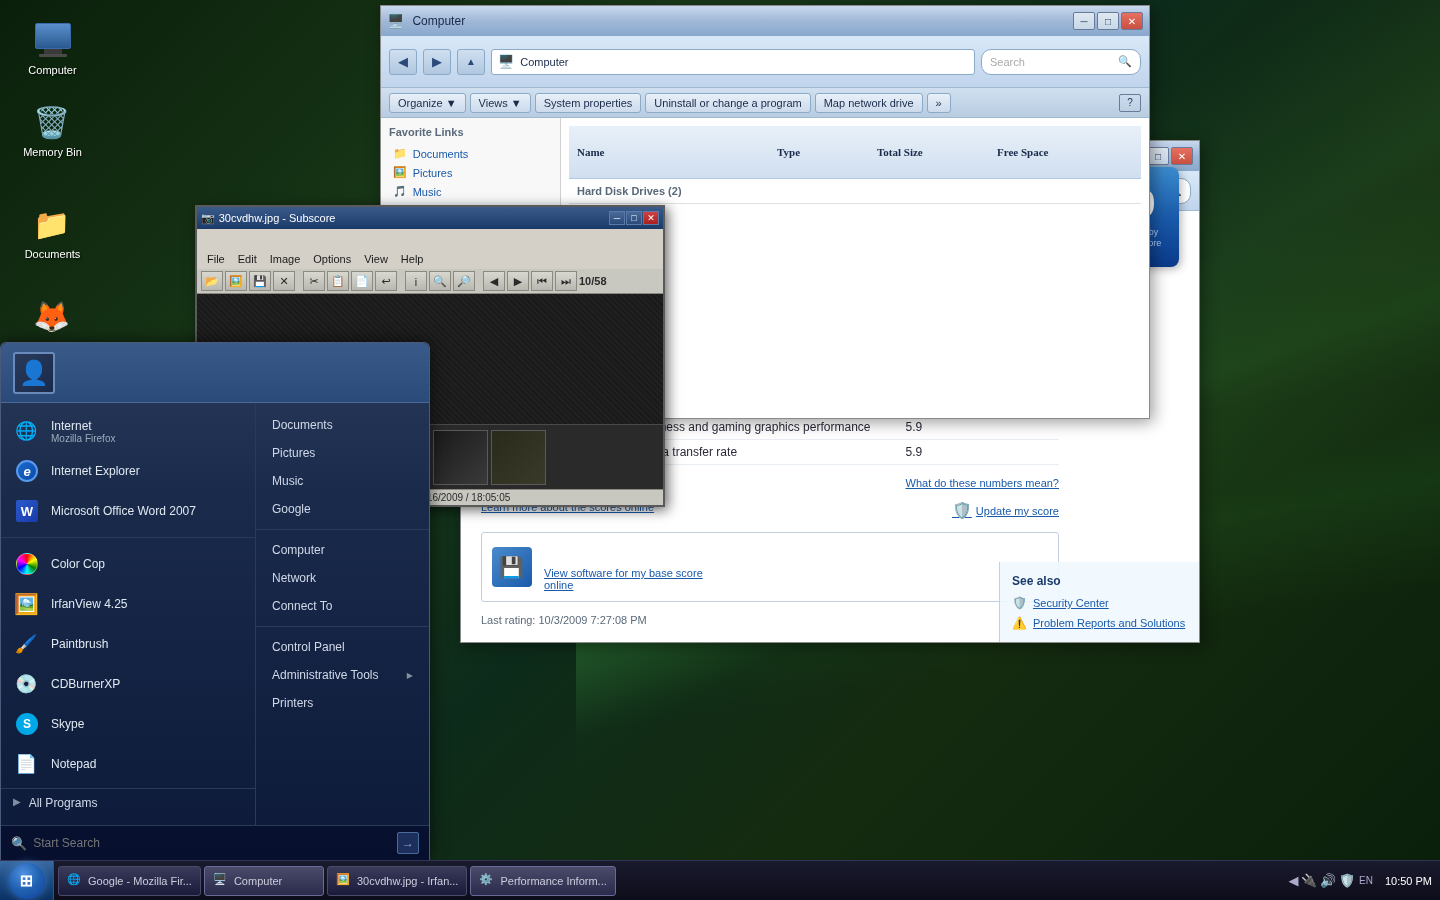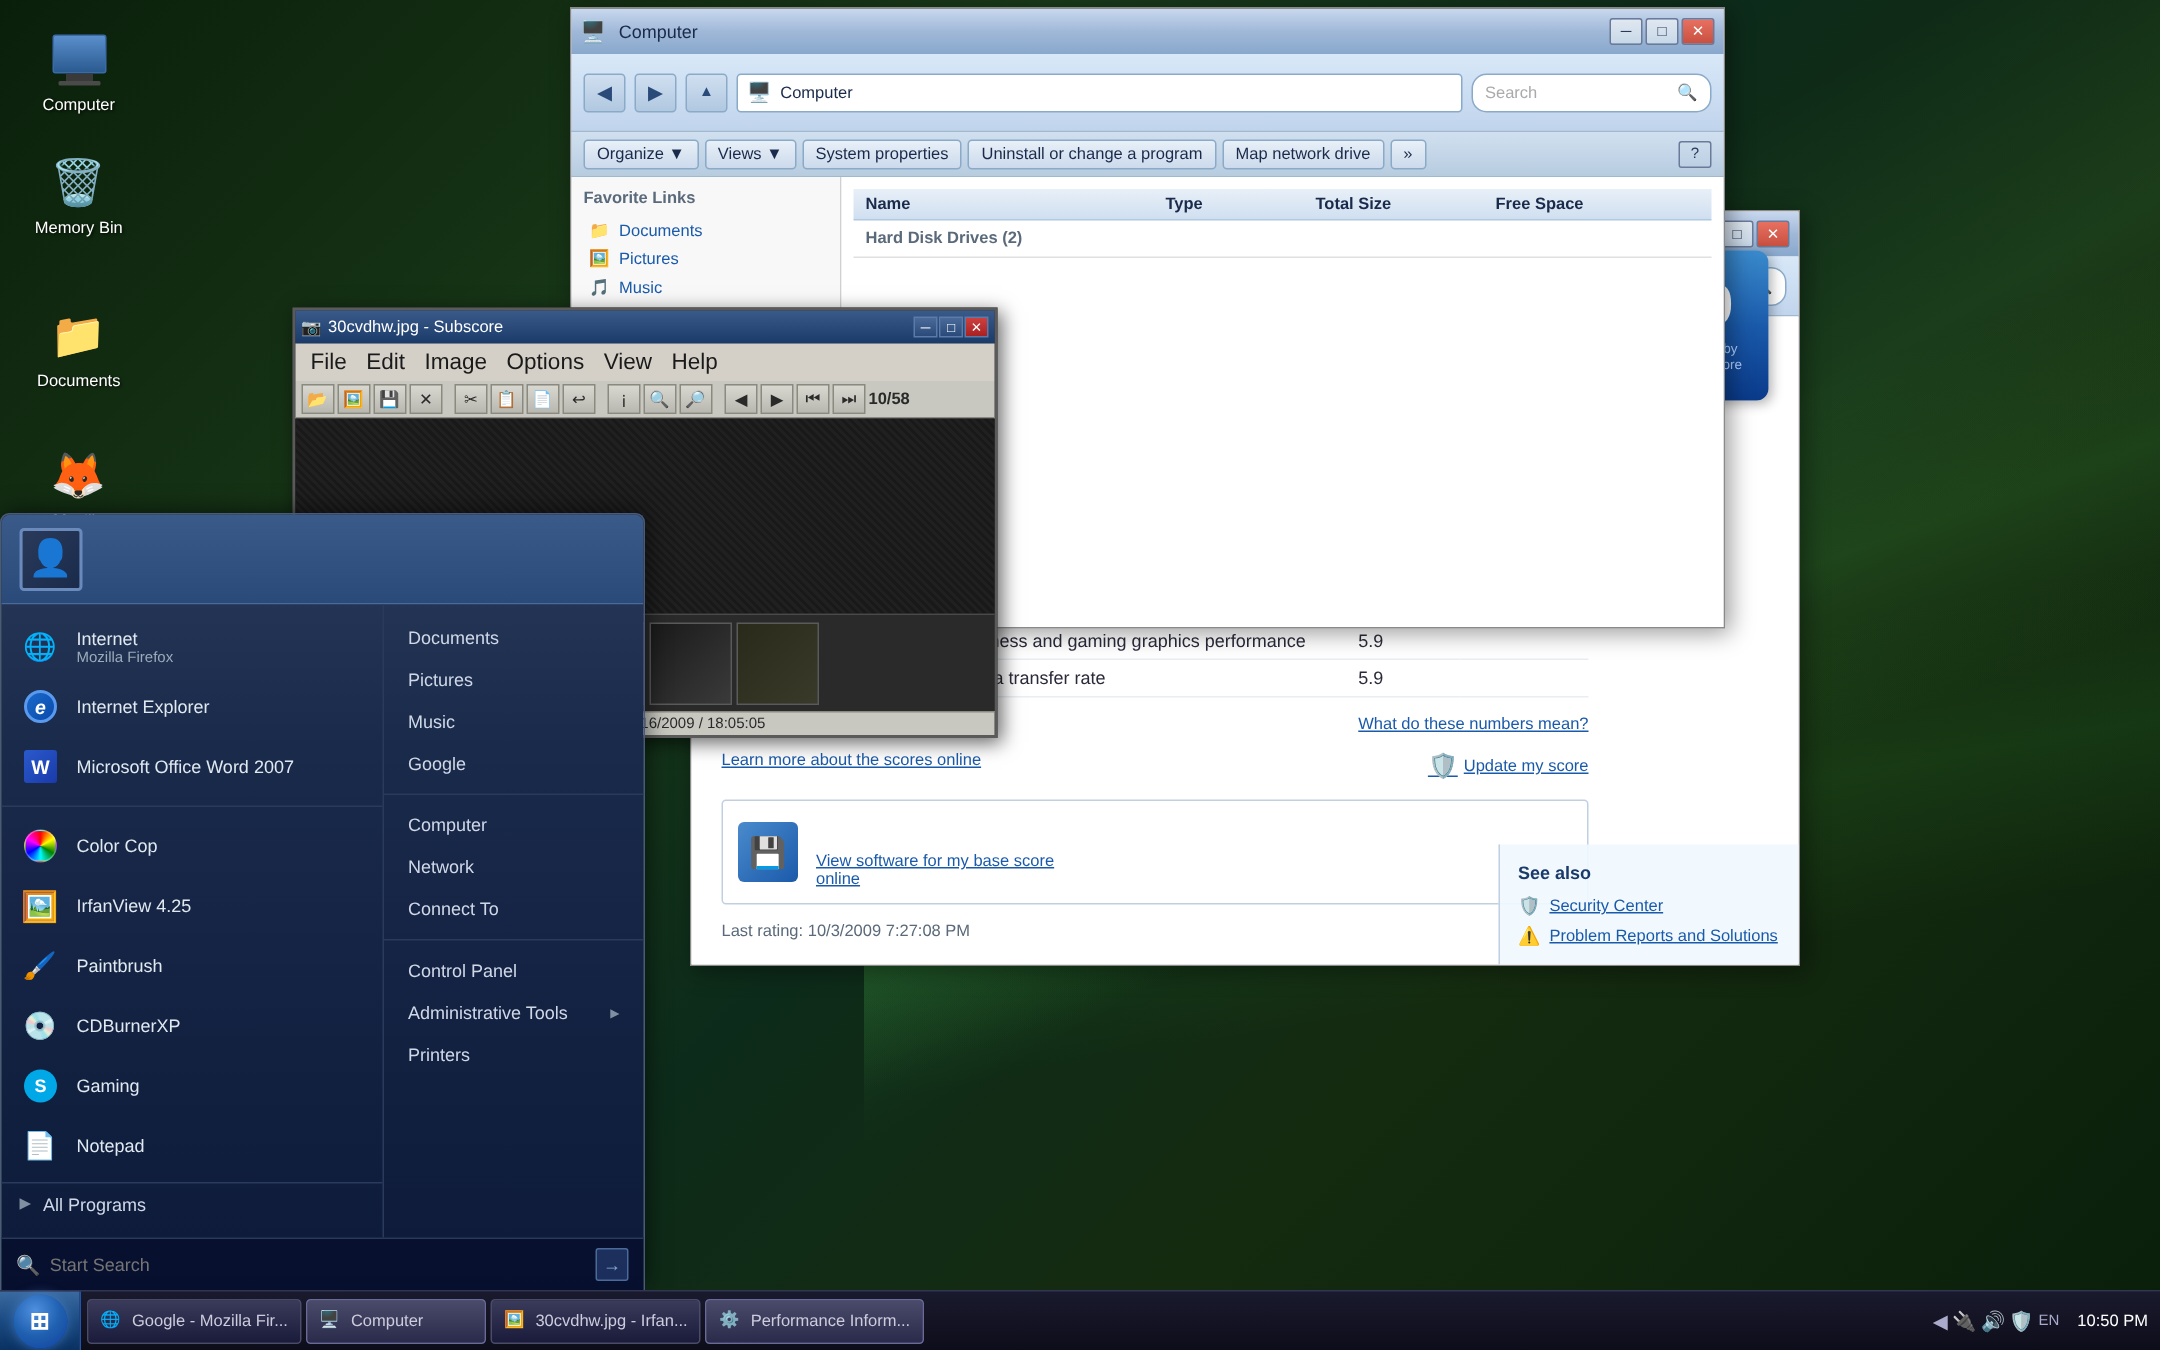--- a/index.html
+++ b/index.html
@@ -469,24 +469,25 @@
       flex: 1;
       background: white;
       padding: 8px;
     }
 
     .file-table-header {
       display: grid;
       grid-template-columns: 200px 100px 120px 120px;
       background: linear-gradient(180deg, #e8f0f8, #d0dff0);
       border-bottom: 1px solid #b0c8e0;
-      padding: 4px 8px;
+      padding: 20px 8px;
       font-size: 11px;
       color: #1a2a4a;
       font-weight: bold;
+      font-family: Liberation Serif, serif;
     }
 
     .hard-disk-label {
       padding: 6px 8px;
       font-size: 11px;
       color: #5a6a7a;
       font-weight: bold;
       border-bottom: 1px solid #e0e0e0;
     }
 
@@ -539,23 +540,24 @@
 
     .irfan-menubar {
       background: #d4d0c8;
       display: flex;
       gap: 1px;
       padding: 2px 4px;
     }
 
     .irfan-menu {
       padding: 2px 6px;
-      font-size: 15px;
+      font-size: 11px;
       color: #1a1a1a;
       cursor: pointer;
+      margin-top: 20px;
     }
 
     .irfan-toolbar {
       background: #c8c8c0;
       padding: 2px 4px;
       display: flex;
       align-items: center;
       gap: 2px;
       border-bottom: 1px solid #8a8a80;
     }
@@ -1162,21 +1164,21 @@
           <div class="menu-label">Paintbrush</div>
         </div>
         <div class="menu-item">
           <div class="menu-icon">💿</div>
           <div class="menu-label">CDBurnerXP</div>
         </div>
         <div class="menu-item">
           <div class="menu-icon">
             <div style="width:22px;height:22px;border-radius:50%;background:#00a8e8;display:flex;align-items:center;justify-content:center;color:white;font-size:12px;font-weight:bold;">S</div>
           </div>
-          <div class="menu-label">Gaming</div>
+          <div class="menu-label">Skype</div>
         </div>
         <div class="menu-item">
           <div class="menu-icon">📄</div>
           <div class="menu-label">Notepad</div>
         </div>
         <div class="all-programs-item">
           <span>All Programs</span>
         </div>
       </div>
       <div class="start-menu-right">

